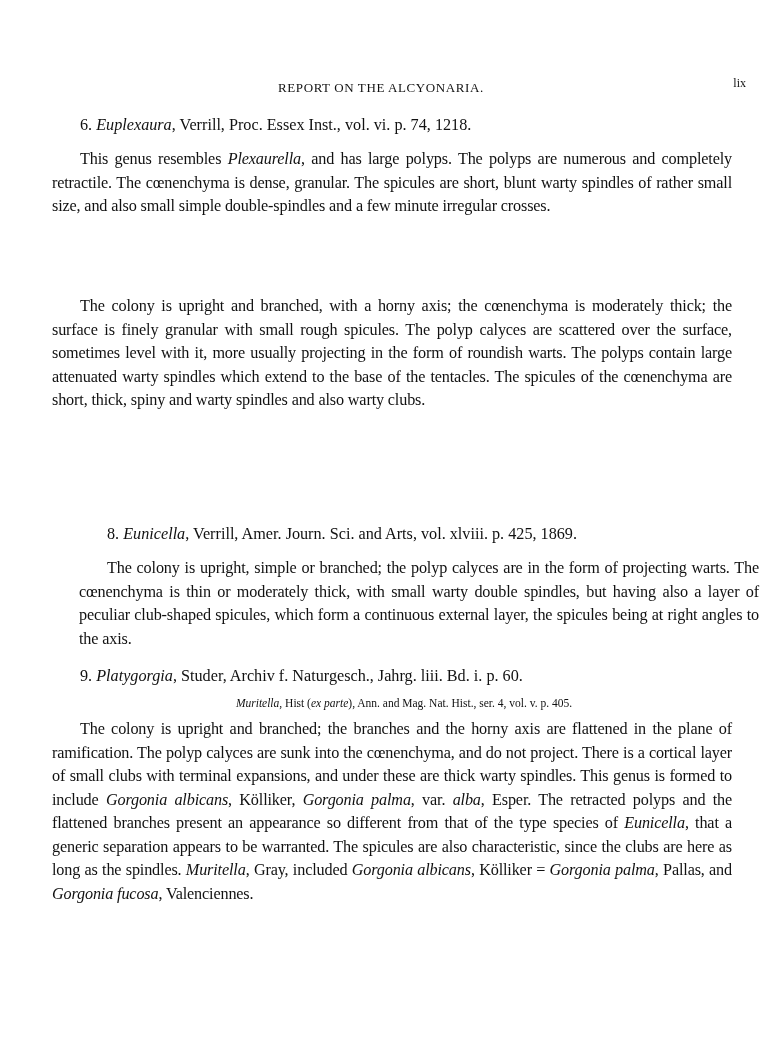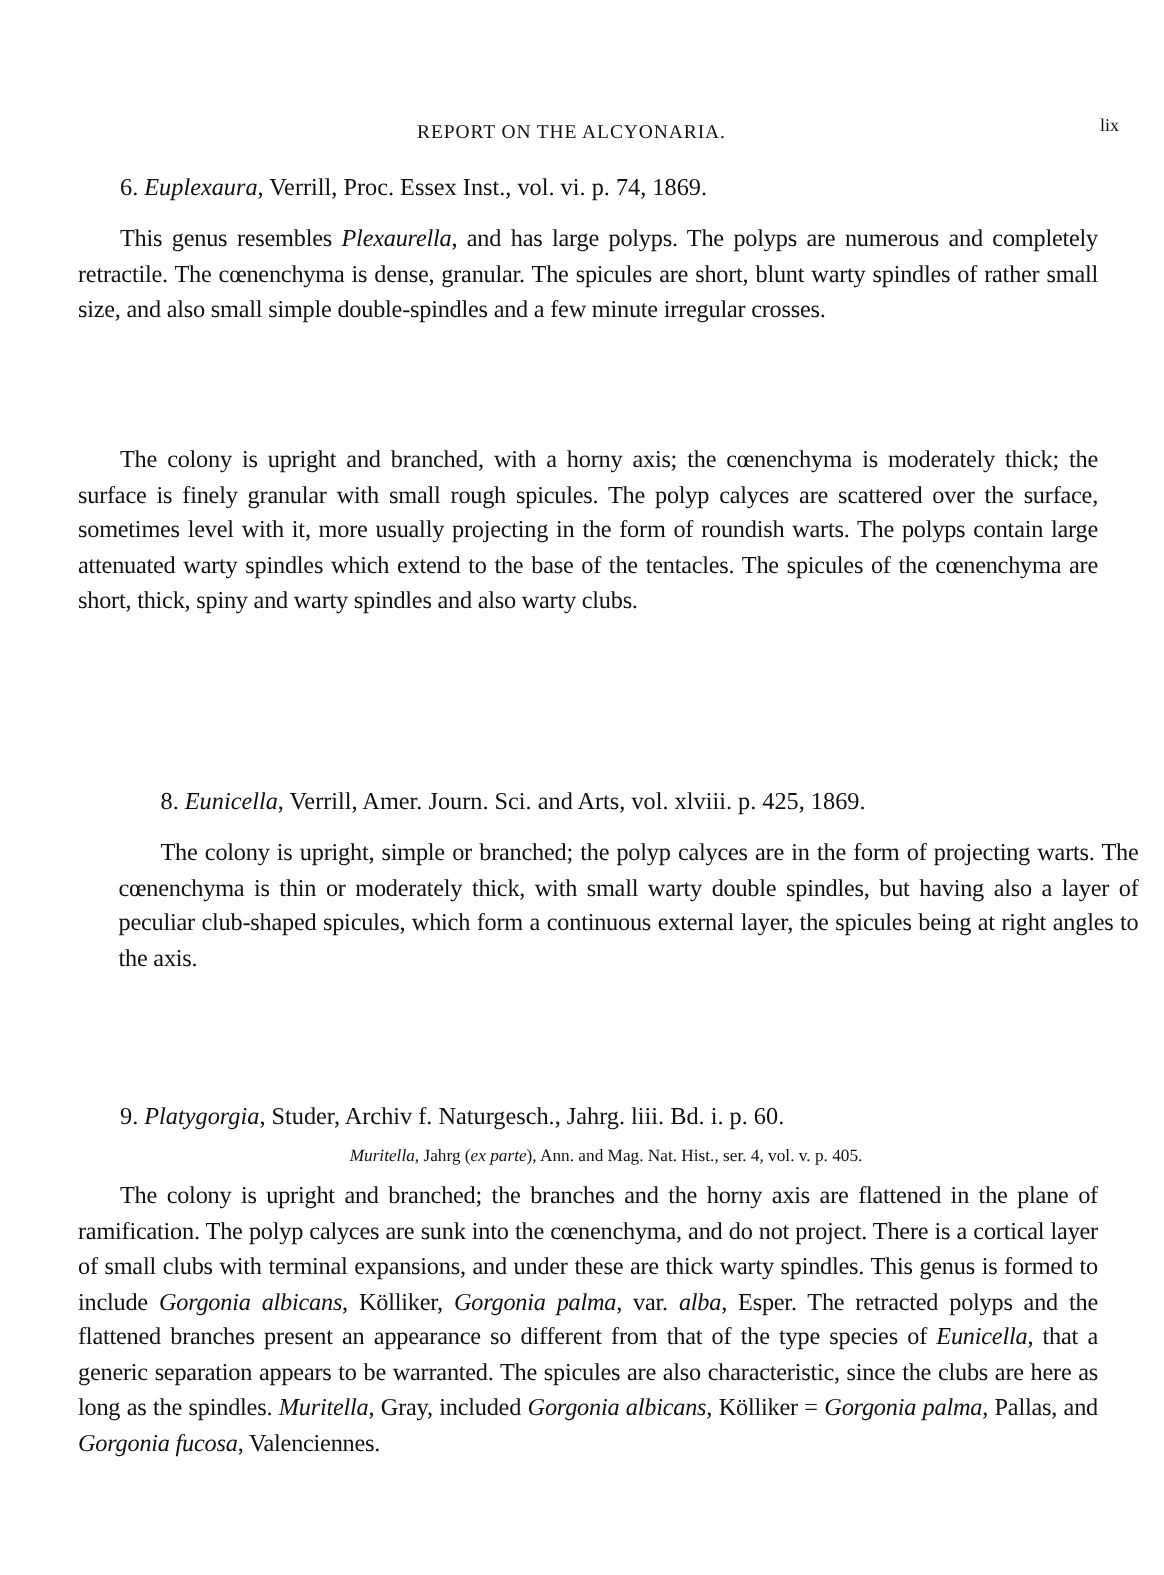--- a/index.html
+++ b/index.html
@@ -43,41 +43,41 @@
 <div class="page">
 
   <div class="running-head">
     <span class="running-title">REPORT ON THE ALCYONARIA.</span>
     <span class="page-num">lix</span>
   </div>
 
   <div class="entry" style="top:114px;">
     <p class="heading">
       <span>6.</span>
-      <i>Euplexaura</i><span>, Verrill, Proc. Essex Inst., vol. vi. p. 74, 1869.</span>
+      <i>Euplexaura</i><span>, Verrill, Proc. Essex Inst., vol. vi. p. 74, 1218.</span>
     </p>
     <p class="body" style="margin-top:11px;"><span>This genus resembles </span><i>Plexaurella</i><span>, and has large polyps.  The polyps are numerous and completely retractile.  The cœnenchyma is dense, granular.  The spicules are short, blunt warty spindles of rather small size, and also small simple double-spindles and a few minute irregular crosses.</span></p>
   </div>
 
   <div class="entry" style="top:284px;">
     <p class="body" style="margin-top:11px;"><span>The colony is upright and branched, with a horny axis; the cœnenchyma is moderately thick; the surface is finely granular with small rough spicules.  The polyp calyces are scattered over the surface, sometimes level with it, more usually projecting in the form of roundish warts.  The polyps contain large attenuated warty spindles which extend to the base of the tentacles.  The spicules of the cœnenchyma are short, thick, spiny and warty spindles and also warty clubs.</span></p>
   </div>
 
   <div class="entry" style="top:523px;margin-left:27px;">
     <p class="heading">
       <span>8.</span>
       <i>Eunicella</i><span>, Verrill, Amer. Journ. Sci. and Arts, vol. xlviii. p. 425, 1869.</span>
     </p>
     <p class="body" style="margin-top:11px;"><span>The colony is upright, simple or branched; the polyp calyces are in the form of projecting warts.  The cœnenchyma is thin or moderately thick, with small warty double spindles, but having also a layer of peculiar club-shaped spicules, which form a continuous external layer, the spicules being at right angles to the axis.</span></p>
   </div>
 
-  <div class="entry" style="top:733px;">
+  <div class="entry" style="top:665px;">
     <p class="heading">
       <span>9.</span>
       <i>Platygorgia</i><span>, Studer, Archiv f. Naturgesch., Jahrg. liii. Bd. i. p. 60.</span>
     </p>
     <p class="synonym">
-      <i>Muritella</i><span>, Jahrg (</span><i>ex parte</i><span>), Ann. and Mag. Nat. Hist., ser. 4, vol. v. p. 405.</span>
+      <i>Muritella</i><span>, Hist (</span><i>ex parte</i><span>), Ann. and Mag. Nat. Hist., ser. 4, vol. v. p. 405.</span>
     </p>
     <p class="body" style="margin-top:4px;"><span>The colony is upright and branched; the branches and the horny axis are flattened in the plane of ramification.  The polyp calyces are sunk into the cœnenchyma, and do not project.  There is a cortical layer of small clubs with terminal expansions, and under these are thick warty spindles.  This genus is formed to include </span><i>Gorgonia albicans</i><span>, Kölliker, </span><i>Gorgonia palma</i><span>, var. </span><i>alba</i><span>, Esper.  The retracted polyps and the flattened branches present an appearance so different from that of the type species of </span><i>Eunicella</i><span>, that a generic separation appears to be warranted.  The spicules are also characteristic, since the clubs are here as long as the spindles.  </span><i>Muritella</i><span>, Gray, included </span><i>Gorgonia albicans</i><span>, Kölliker = </span><i>Gorgonia palma</i><span>, Pallas, and </span><i>Gorgonia fucosa</i><span>, Valenciennes.</span></p>
   </div>
 
 </div>
 
 </body></html>

